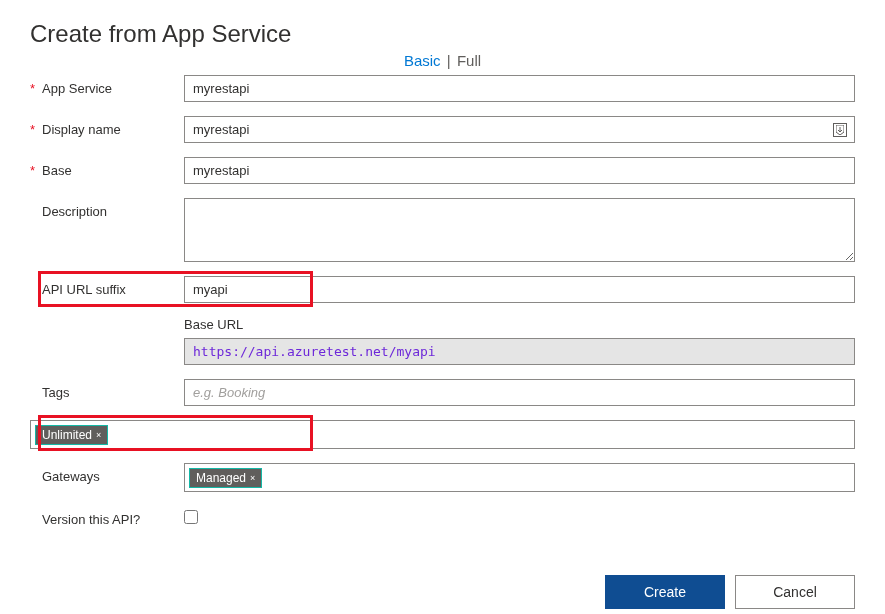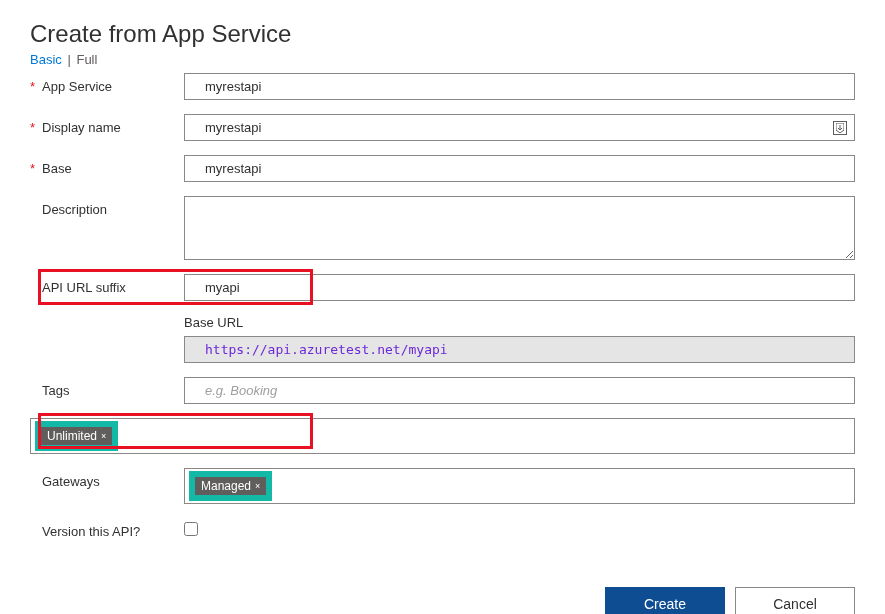--- a/index.html
+++ b/index.html
@@ -16,21 +16,22 @@
       background: #ffffff;
     }
     h1 {
       font-size: 24px;
       font-weight: 400;
       color: #323130;
       margin-bottom: 4px;
     }
     .tabs {
       margin-bottom: 6px;
-      font-size: 13px;
+      font-size: 15px;
+      text-align: center;
     }
     .tab-basic {
       color: #0078d4;
       cursor: pointer;
     }
     .tab-sep {
       color: #605e5c;
       margin: 0 2px;
     }
     .tab-full {
@@ -59,21 +60,21 @@
     }
     .field-col {
       flex: 1;
       display: flex;
       flex-direction: column;
       gap: 6px;
     }
     input[type="text"], textarea, .tag-input, .readonly-input {
       width: 100%;
       border: 1px solid #8a8886;
-      padding: 5px 20px;
+      padding: 5px 8px;
       font-size: 13px;
       font-family: inherit;
       color: #323130;
       background: #ffffff;
     }
     input[type="text"]::placeholder {
       color: #a19f9d;
       font-style: italic;
     }
     .readonly-input {
@@ -118,21 +119,21 @@
       display: flex;
       align-items: center;
       padding: 2px 4px;
       min-height: 29px;
       gap: 4px;
     }
     .chip {
       background: #605e5c;
       color: #ffffff;
       padding: 2px 6px;
-      border: 6px solid #14b8a6;
+      border: 1px solid #14b8a6;
       display: inline-flex;
       align-items: center;
       font-size: 12px;
     }
     .chip .x {
       margin-left: 4px;
       font-size: 9px;
       cursor: pointer;
     }
     .highlight-box {

